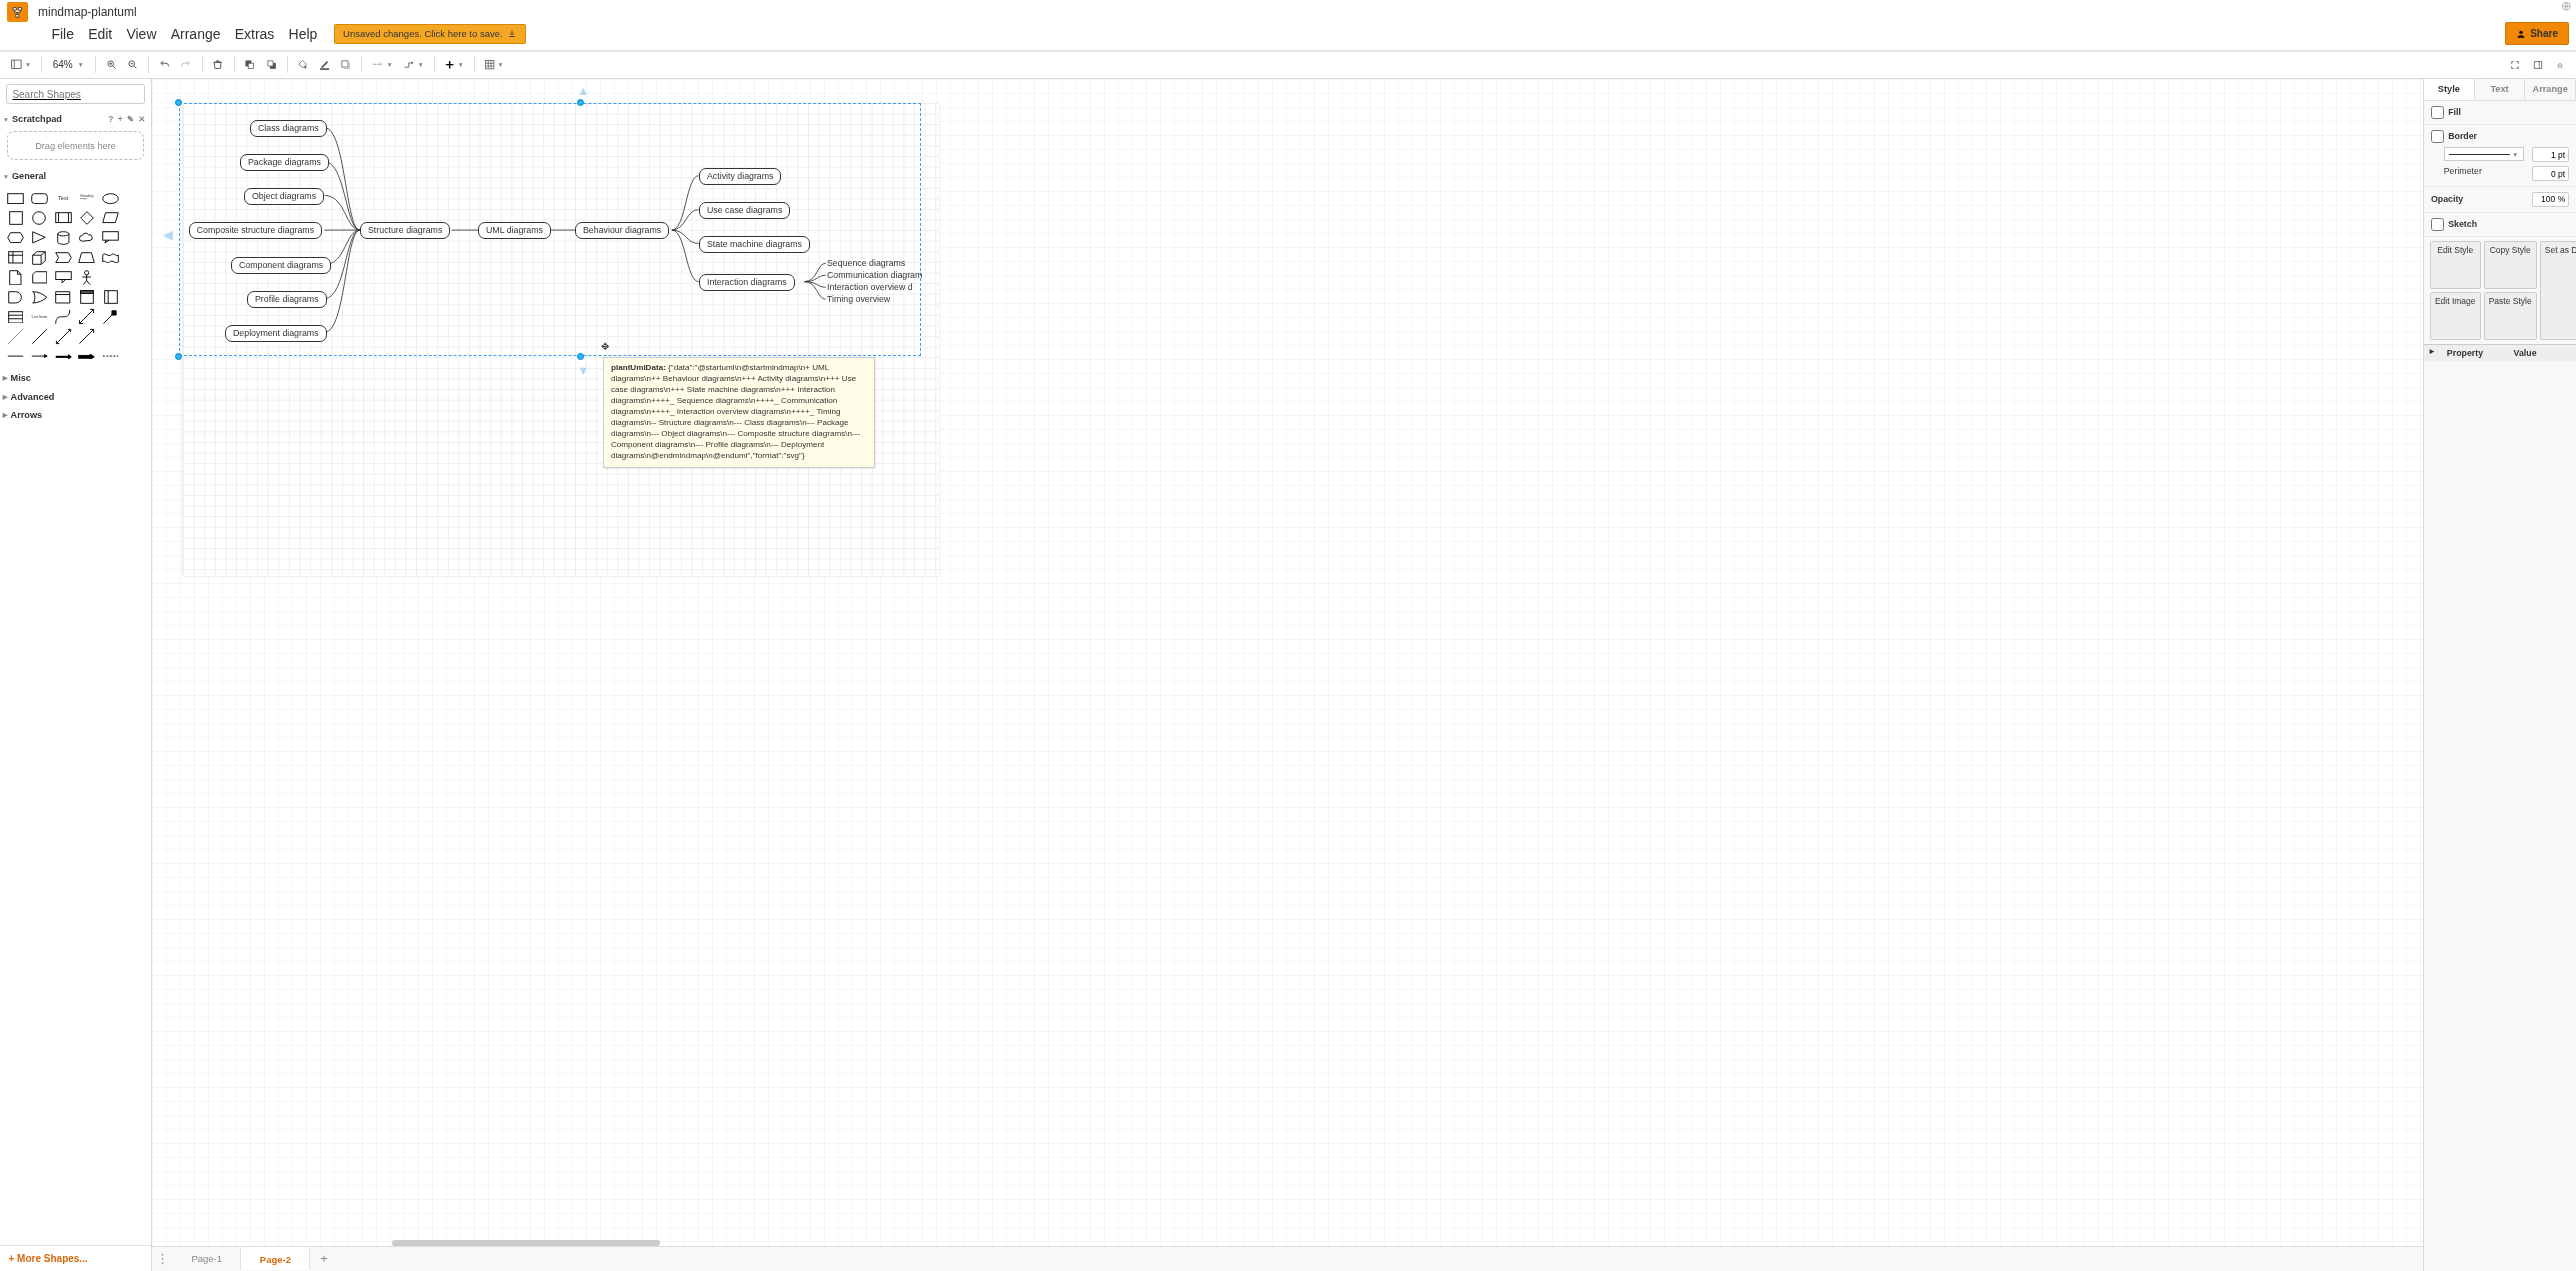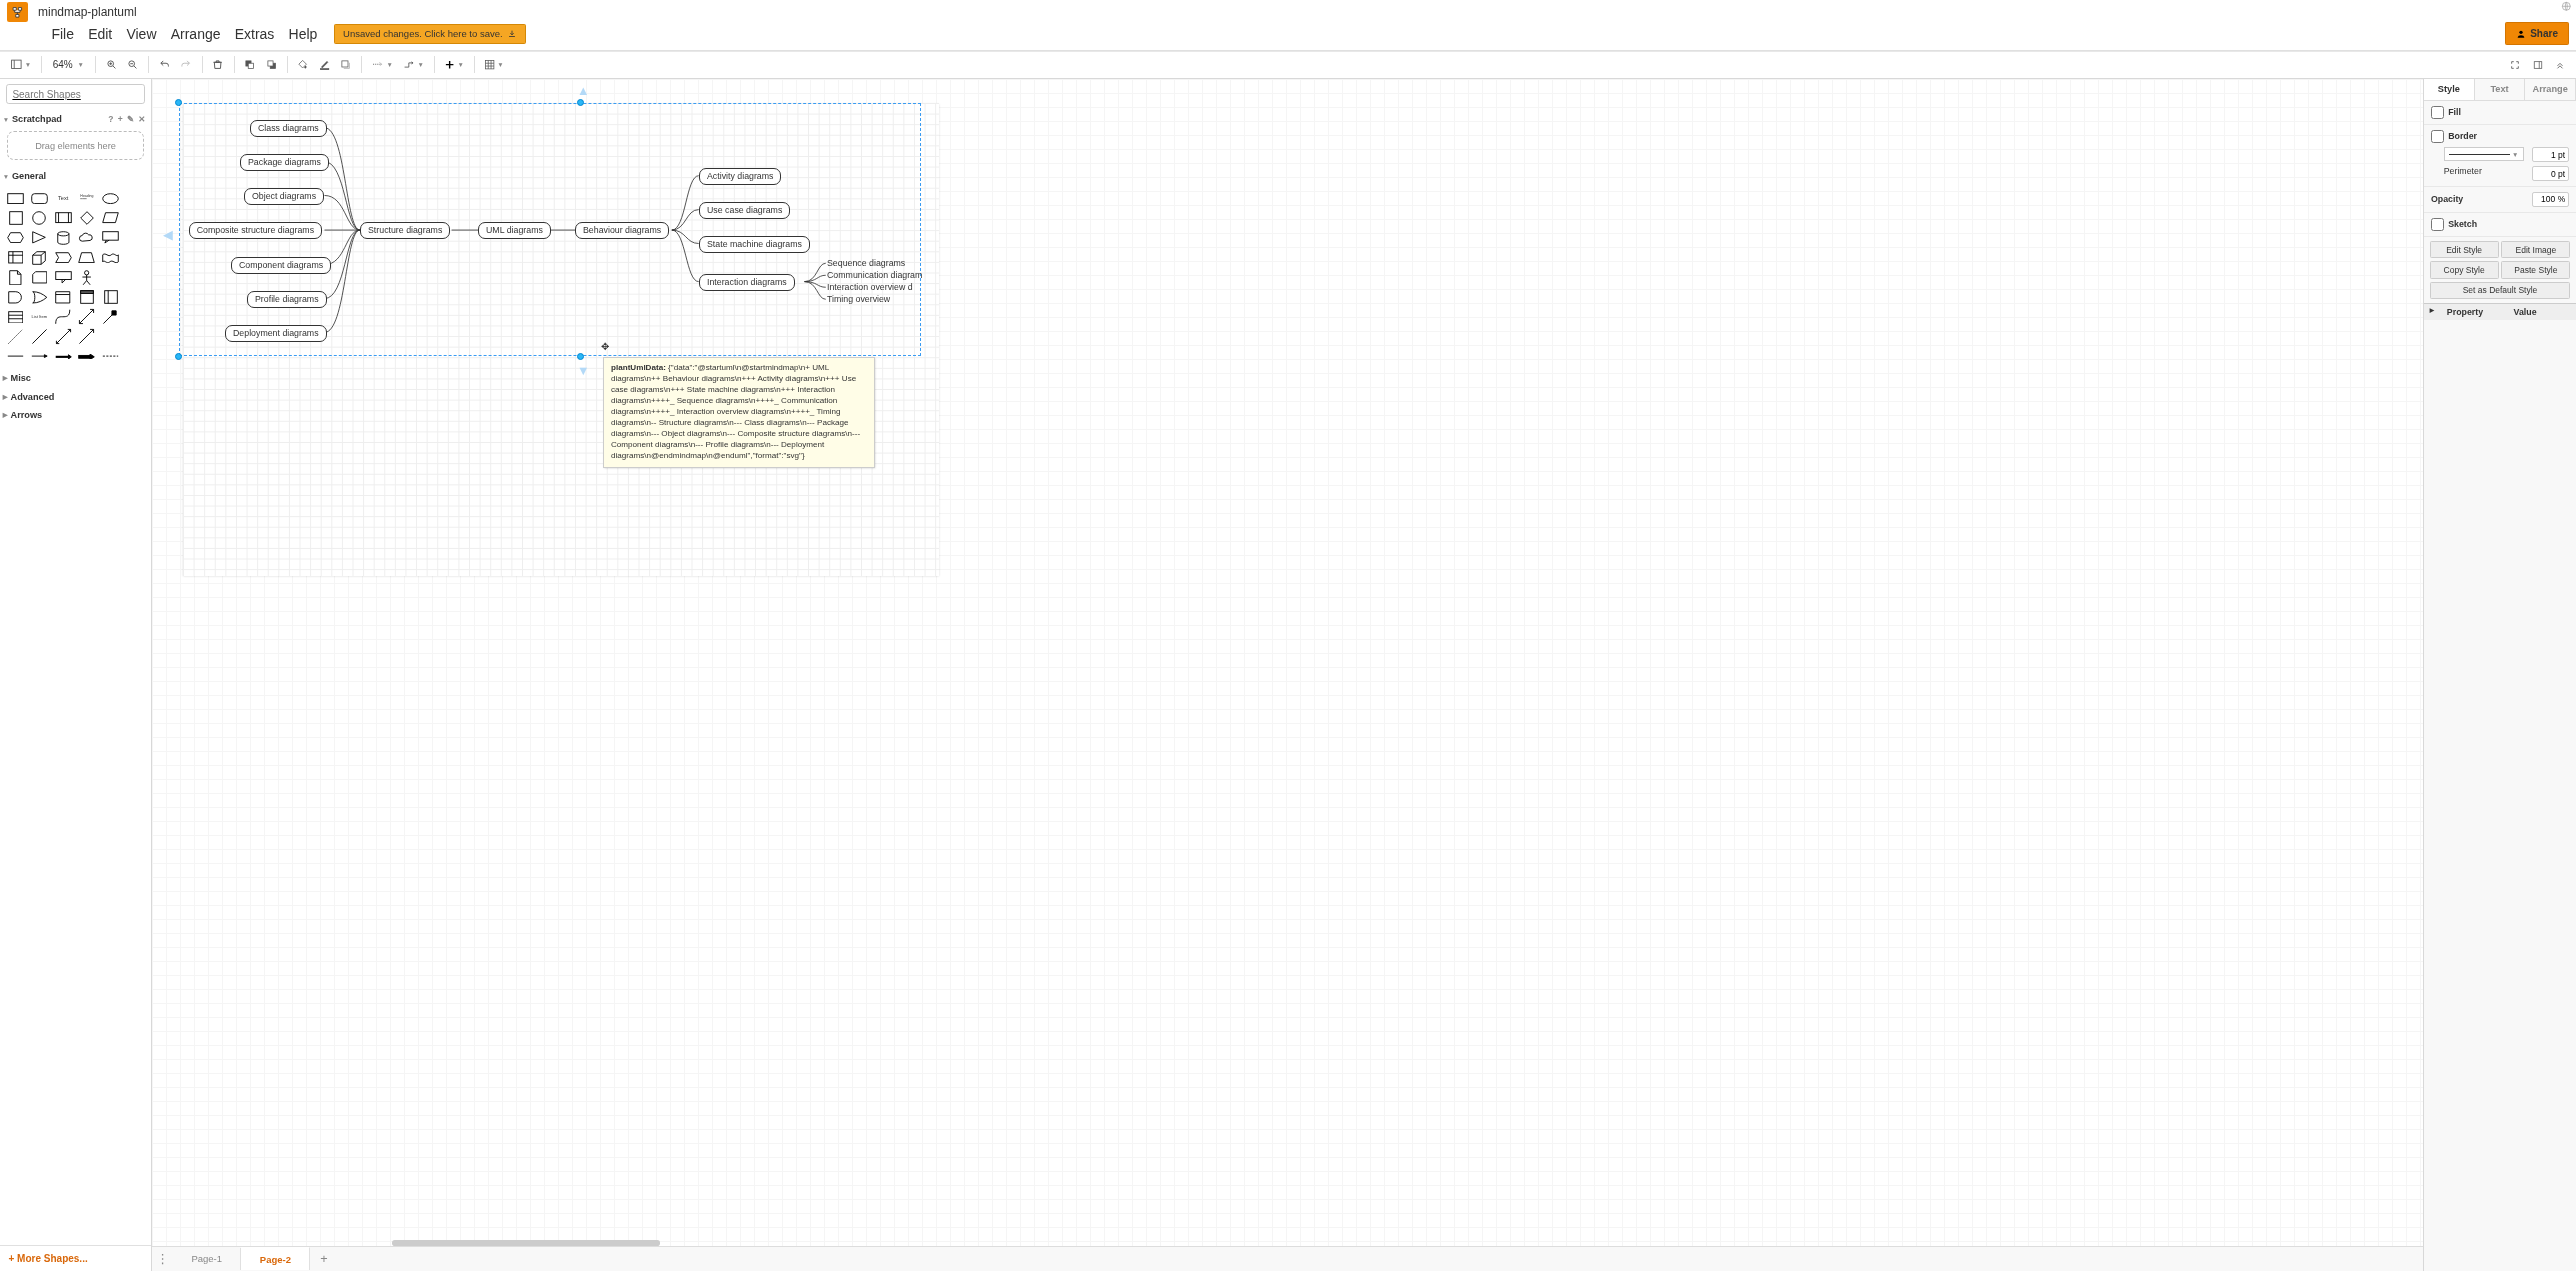--- a/index.html
+++ b/index.html
@@ -77,21 +77,21 @@
 .right-panel { width: 153px; border-left: 0.7px solid #d8d8d8; background: #f8f8f8; display: flex; flex-direction: column; font-size: 8.8px; }
 .rtabs { display: flex; border-bottom: 0.7px solid #ddd; }
 .rtab { flex: 1; text-align: center; padding: 5.7px 2.8px; font-size: 9.2px; font-weight: 600; color: #888; cursor: pointer; border-right: 0.7px solid #ddd; }
 .rtab.active { background: #fff; color: #333; }
 .rp-row { padding: 5px 7px; display: flex; align-items: center; border-bottom: 0.7px solid #e8e8e8; }
 .rp-row label { display: flex; align-items: center; gap: 4.2px; font-weight: 600; }
 .rp-row .spacer { flex: 1; }
 .rp-input { width: 37px; border: 0.7px solid #ccc; padding: 1.4px 2.8px; font-size: 8.5px; text-align: right; border-radius: 2.1px; }
 .line-select { flex: 1; height: 14px; border: 0.7px solid #ccc; background: #fff; display: flex; align-items: center; padding: 0 4.2px; margin-right: 4.2px; }
 .line-select .line { flex: 1; height: 0.7px; background: #333; }
-.rp-buttons { padding: 4.2px 5.7px; display: flex; flex-wrap: wrap; gap: 2.8px; }
+.rp-buttons { padding: 4.2px 5.7px; display: flex; flex-wrap: wrap; gap: 2.8px; flex-direction: column; }
 .rp-btn { flex: 1 1 calc(50% - 2.8px); border: 0.7px solid #ccc; background: #eee; padding: 2.8px 4.2px; font-size: 8.5px; text-align: center; cursor: pointer; border-radius: 1.4px; }
 .rp-btn.full { flex: 1 1 100%; }
 .prop-table { display: flex; background: #eee; border-top: 0.7px solid #ccc; font-weight: 600; padding: 2.8px 5.7px; }
 .prop-table .col { flex: 1; margin-left: 10px; }
 .prop-table .tri2 { font-size: 5.7px; margin-right: 2.8px; }
 
 svg { display: block; }
 </style>
 </head>
 <body>

